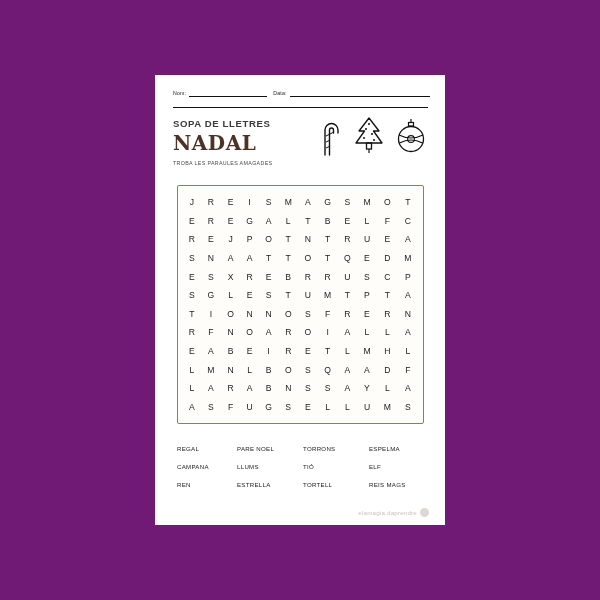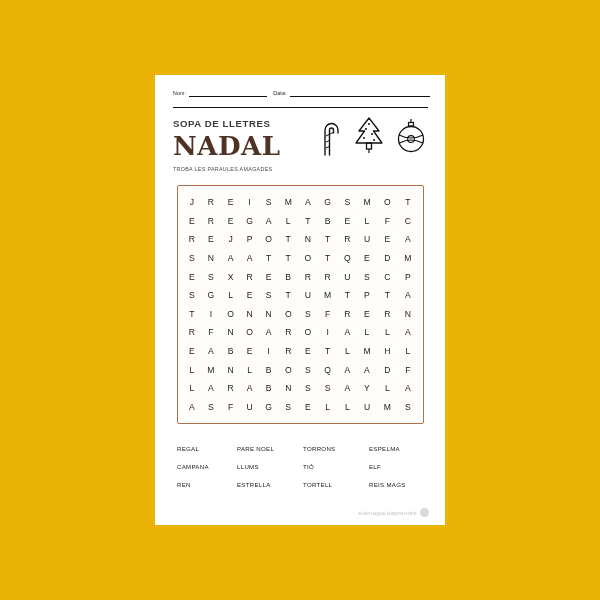--- a/index.html
+++ b/index.html
@@ -8,21 +8,21 @@
     background: #ffffff;
     width: 600px;
     height: 600px;
     overflow: hidden;
     font-family: "Liberation Sans", sans-serif;
   }
   #page {
     position: relative;
     width: 600px;
     height: 600px;
-    background: #eab308;
+    background: #701a75;
   }
   .sheet {
     position: absolute;
     left: 155px;
     top: 75px;
     width: 290px;
     height: 450px;
     background: #ffffff;
   }
   
@@ -80,21 +80,21 @@
   .h-sopa {
     font-size: 9.6px;
     font-weight: bold;
     color: #3a3a3a;
     letter-spacing: 0.6px;
     line-height: 1;
     margin-top: 4px;
   }
   .h-nadal {
     font-family: "DejaVu Serif", serif;
-    font-size: 26px;
+    font-size: 20px;
     font-weight: bold;
     color: #4d3225;
     letter-spacing: 0.5px;
     line-height: 1.05;
     margin-top: 4px;
   }
   .h-sub {
     font-size: 5.3px;
     color: #4a4a4a;
     letter-spacing: 0.35px;

